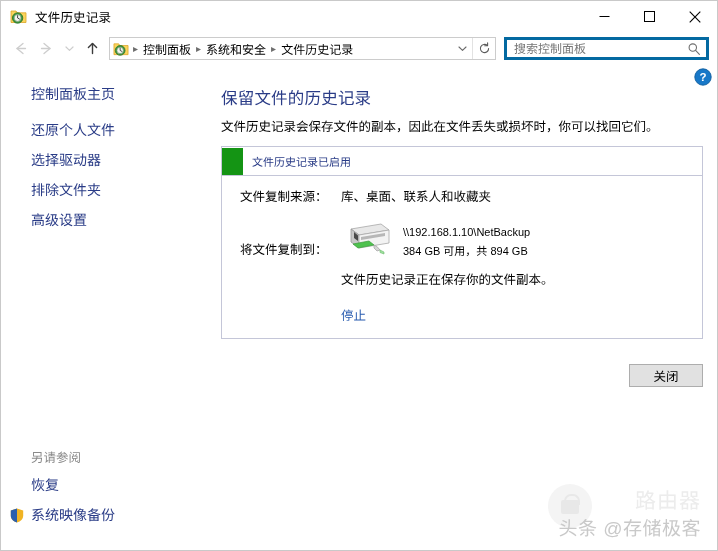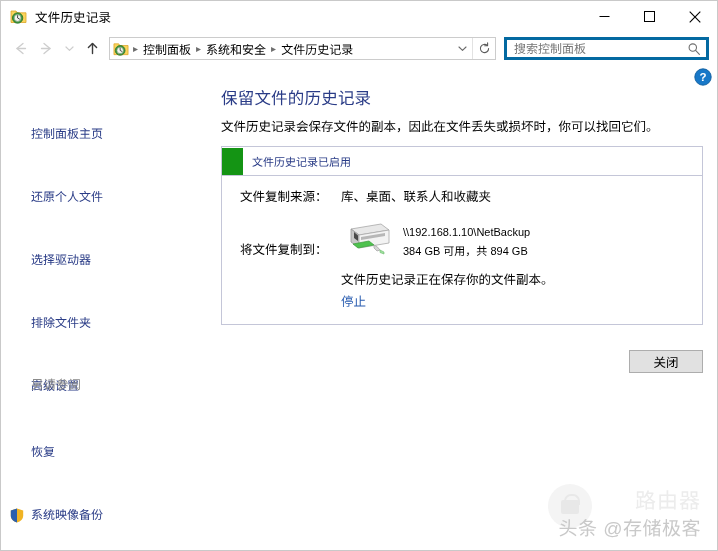--- a/index.html
+++ b/index.html
@@ -180,27 +180,26 @@
 
   .sidebar {
     width: 212px;
     flex: 0 0 auto;
     position: relative;
     padding-top: 18px;
     box-sizing: border-box;
   }
   .side-link {
     display: block;
-    font-size: 12px;
+    font-size: 14px;
     color: #2a3c87;
     padding: 3px 0 3px 30px;
     cursor: default;
     line-height: 17px;
     white-space: nowrap;
-    margin-top: 40px;
   }
   .side-home { margin-bottom: 13px; }
   .side-group .side-link { margin-bottom: 7px; }
 
   .see-also {
     position: absolute;
     left: 0;
     bottom: 16px;
     width: 100%;
   }
@@ -329,21 +328,21 @@
     color: #000;
     padding-left: 119px;
     margin-top: 9px;
     white-space: nowrap;
   }
   .stop-link {
     display: inline-block;
     font-size: 12.5px;
     color: #2a5db0;
     padding-left: 119px;
-    margin-top: 3px;
+    margin-top: 17px;
     cursor: default;
   }
 
   .btn-row {
     display: flex;
     justify-content: flex-end;
     margin-top: 25px;
     padding-right: 0;
   }
   .btn {

